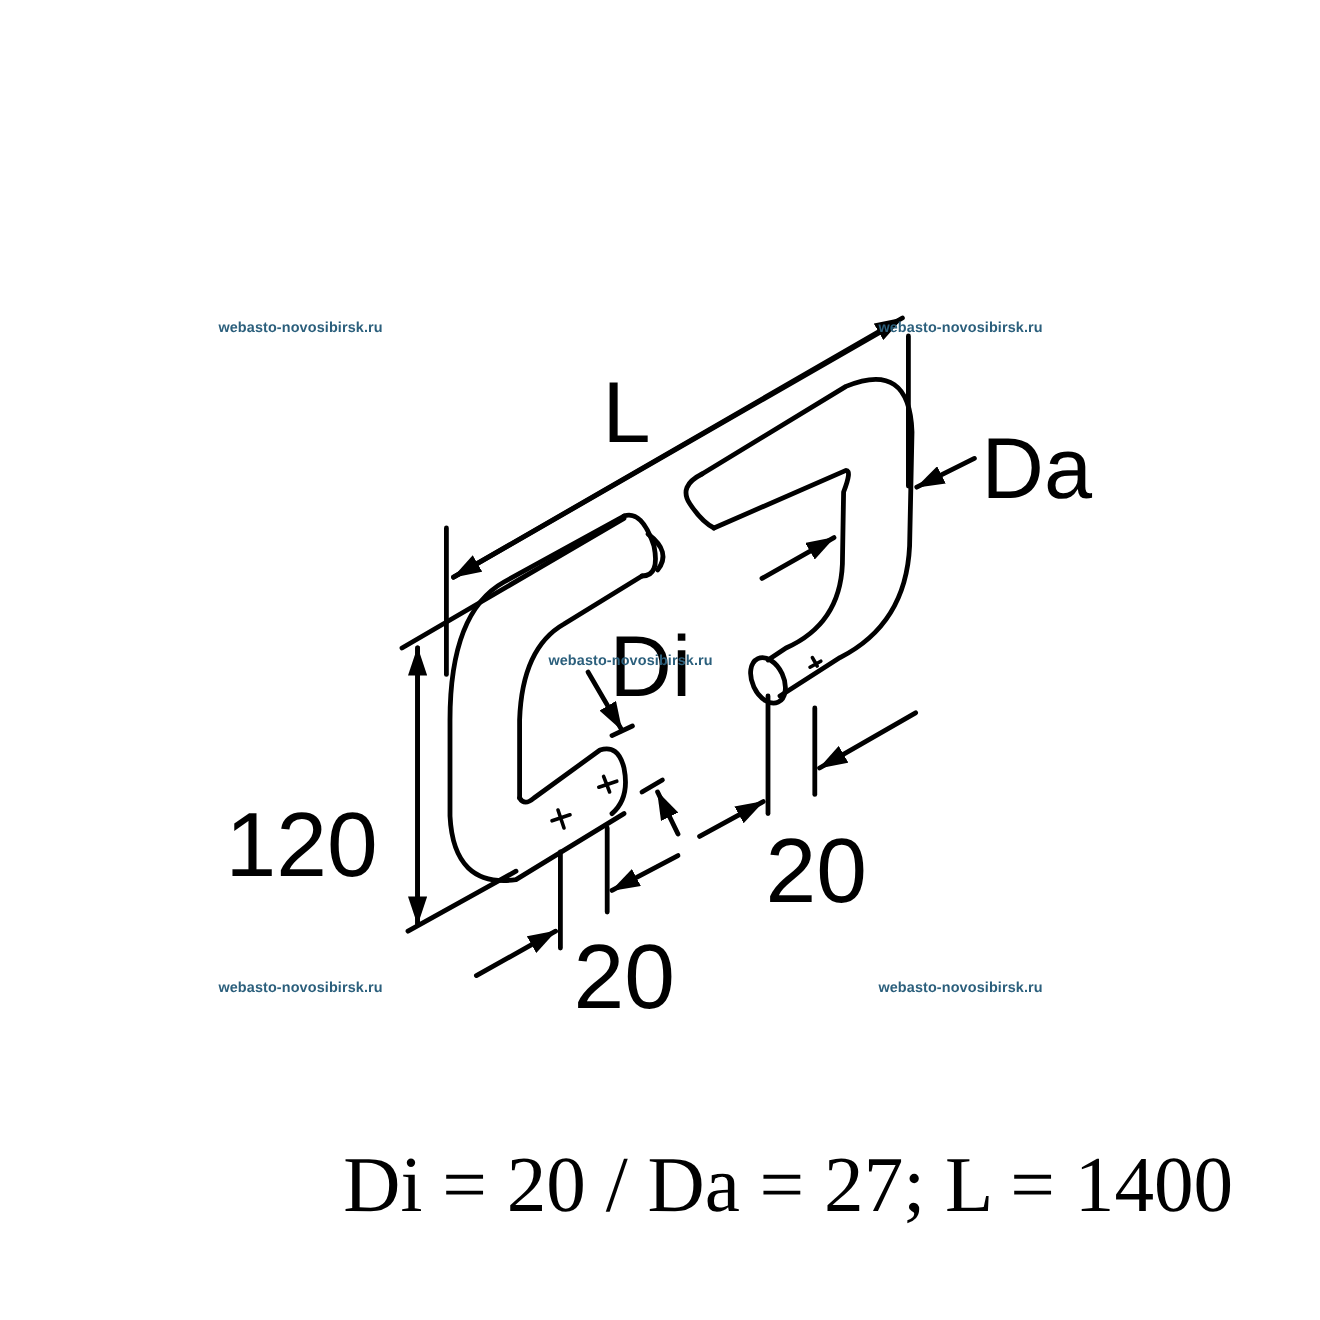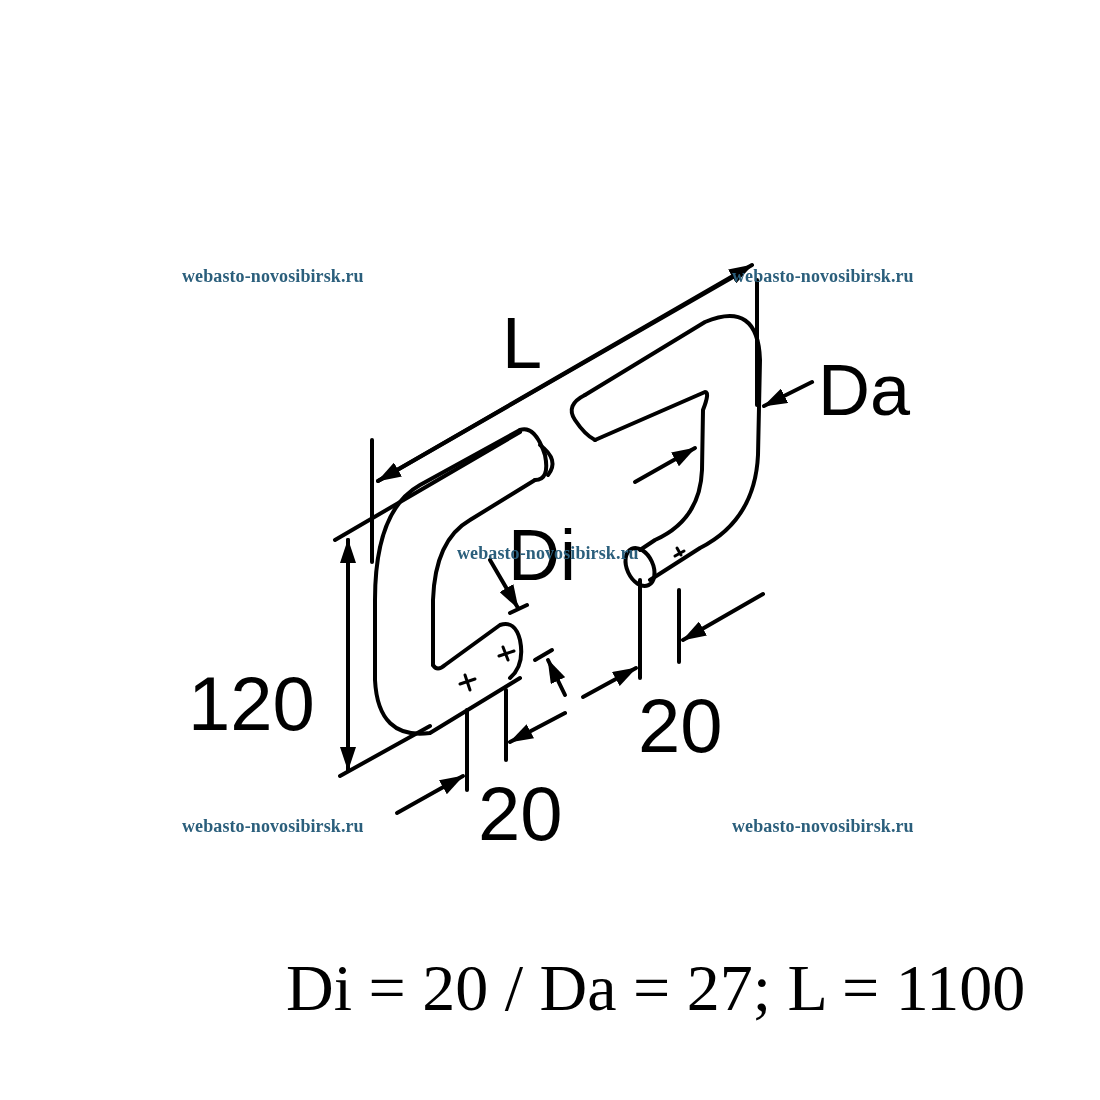--- a/index.html
+++ b/index.html
@@ -2,23 +2,23 @@
 <html><head>
 <meta charset="utf-8">
 <style>
   html, body { margin: 0; padding: 0; background: #ffffff; }
   body { width: 1100px; height: 1100px; position: relative; overflow: hidden; }
   .canvas { position: absolute; left: 0; top: 0; width: 1100px; height: 1100px; }
   svg { position: absolute; left: 0; top: 0; }
   .dim-label { font-family: "Liberation Sans", sans-serif; fill: #000; }
   .wm {
     position: absolute;
-    font-family: Liberation Serif, serif;
+    font-family: Liberation Sans, sans-serif;
     font-weight: bold;
-    font-size: 18px;
+    font-size: 12px;
     color: #2b5f7c;
     letter-spacing: 0.1px;
     white-space: nowrap;
   }
   .formula {
     position: absolute;
     left: 286px; top: 950px;
     font-family: "Liberation Serif", serif;
     font-size: 66px;
     color: #000;
@@ -107,14 +107,14 @@
     <text class="dim-label" x="478" y="840" font-size="76">20</text>
     <text class="dim-label" x="638" y="752" font-size="76">20</text>
   </svg>
 
   <div class="wm" style="left:182px; top:266px;">webasto-novosibirsk.ru</div>
   <div class="wm" style="left:732px; top:266px;">webasto-novosibirsk.ru</div>
   <div class="wm" style="left:457px; top:543px;">webasto-novosibirsk.ru</div>
   <div class="wm" style="left:182px; top:816px;">webasto-novosibirsk.ru</div>
   <div class="wm" style="left:732px; top:816px;">webasto-novosibirsk.ru</div>
 
-  <div class="formula">Di = 20 / Da = 27; L = 1100</div>
+  <div class="formula">Di = 20 / Da = 27; L = 1400</div>
 </div>
 
 </body></html>

